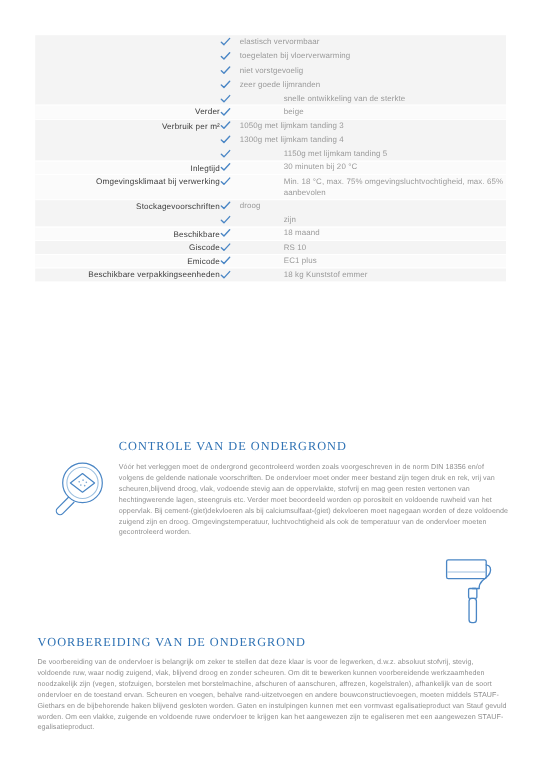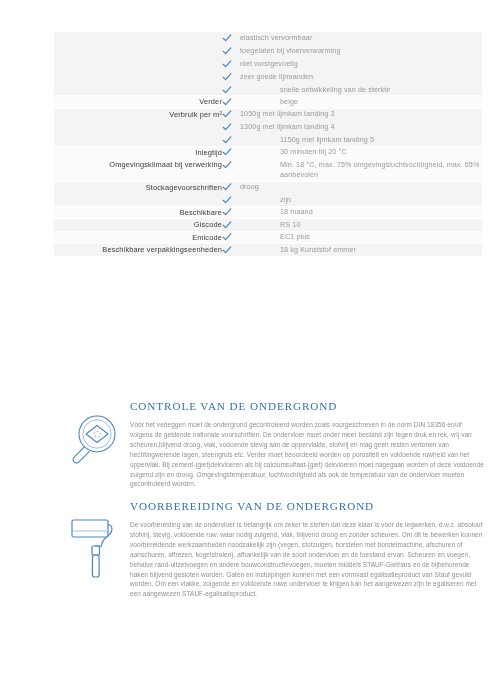--- a/index.html
+++ b/index.html
@@ -12,21 +12,20 @@
     height: 700px;
     overflow: hidden;
     font-family: "Liberation Sans", sans-serif;
     -webkit-font-smoothing: antialiased;
   }
   .page {
     position: relative;
     width: 448px;
     height: 700px;
     background: #ffffff;
-    margin-left: 22px;
   }
 
   
   .spec-table {
     position: absolute;
     left: 32px;
     top: 32px;
     width: 428px;
     border-collapse: collapse;
     table-layout: fixed;
@@ -70,24 +69,24 @@
   }
   .check svg { display: block; }
   .val-text { display: block; padding-top: 0.5px; }
 
   
   .info-section {
     position: absolute;
     left: 32px;
     width: 430px;
     display: flex;
-    align-items: center;
+    align-items: flex-end;
   }
   .info-section.s1 { top: 400px; }
-  .info-section.s2 { top: 500px; }
+  .info-section.s2 { top: 500px; flex-direction: column; }
   .info-icon {
     flex: 0 0 auto;
     width: 74px;
     height: 74px;
     display: flex;
     align-items: flex-start;
     justify-content: center;
     padding-top: 4px;
   }
   .info-body {

